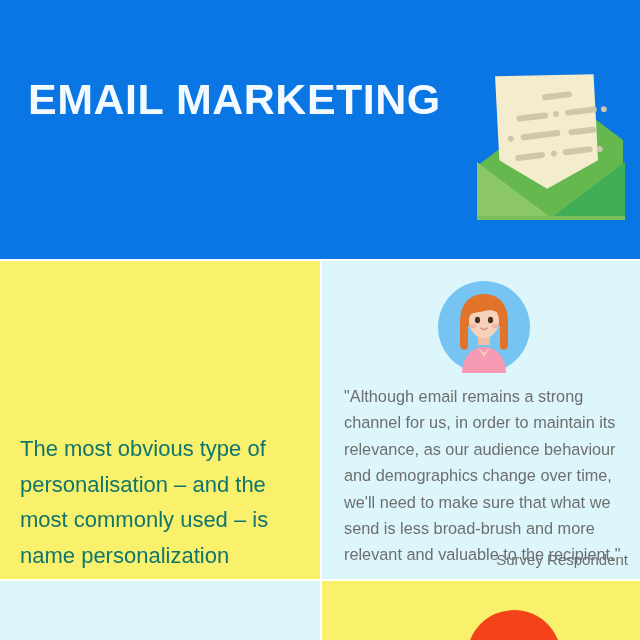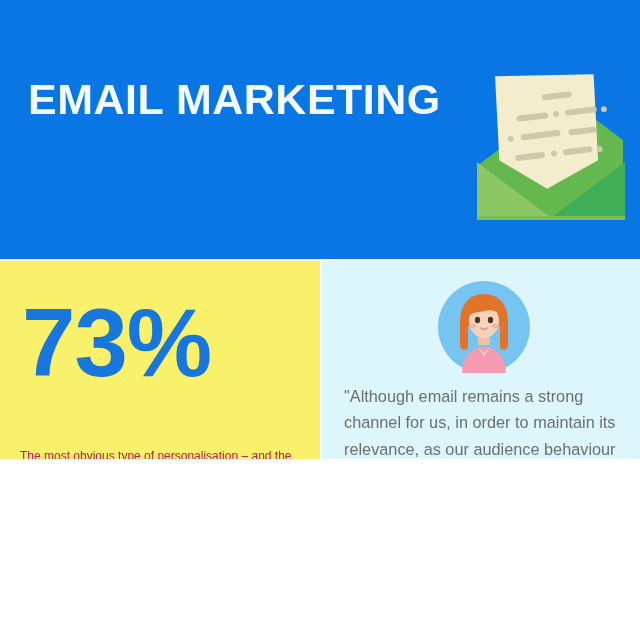--- a/index.html
+++ b/index.html
@@ -6,21 +6,21 @@
     margin: 0;
     padding: 0;
     background: #ffffff;
   }
   body {
     font-family: "Liberation Sans", sans-serif;
   }
   #infographic {
     position: relative;
     width: 640px;
-    height: 459px;
+    height: 640px;
     overflow: hidden;
     background: #ffffff;
   }
 
   
   .header {
     position: absolute;
     left: 0;
     top: 0;
     width: 640px;
@@ -105,24 +105,23 @@
     font-weight: bold;
     color: #1777DD;
     line-height: 1;
     letter-spacing: -1px;
   }
   .stat-caption {
     position: absolute;
     left: 20px;
     top: 170px;
     width: 290px;
-    font-size: 12px;
-    color: #be185d;
+    font-size: 22px;
+    color: #0f766e;
     line-height: 1.62;
-    margin-top: 16px;
   }
 
   
   .avatar {
     position: absolute;
     left: 116px;
     top: 20px;
     width: 92px;
     height: 92px;
   }
@@ -197,21 +196,20 @@
         <polygon points="22,104 96,160 170,104 170,160 22,160" fill="#3FAE56"></polygon>
 
         <polygon points="22,104 94,158 22,158" fill="#8CC765"></polygon>
 
         <polygon points="22,158 96,158 170,158 170,162 22,162" fill="#7CBF5C"></polygon>
       </svg>
     </div>
   </div>
 
   <div class="cell cell-stat">
-    <div class="stat-number">73%</div>
     <div class="stat-caption">The most obvious type of personalisation – and the most commonly used – is name personalization</div>
   </div>
 
   <div class="cell cell-quote">
 
     <div class="avatar">
       <svg class="avatar-svg" width="92" height="92" viewBox="0 0 92 92" xmlns="http://www.w3.org/2000/svg">
         <circle cx="46" cy="46" r="46" fill="#76C4F2"></circle>
         <g>
 

